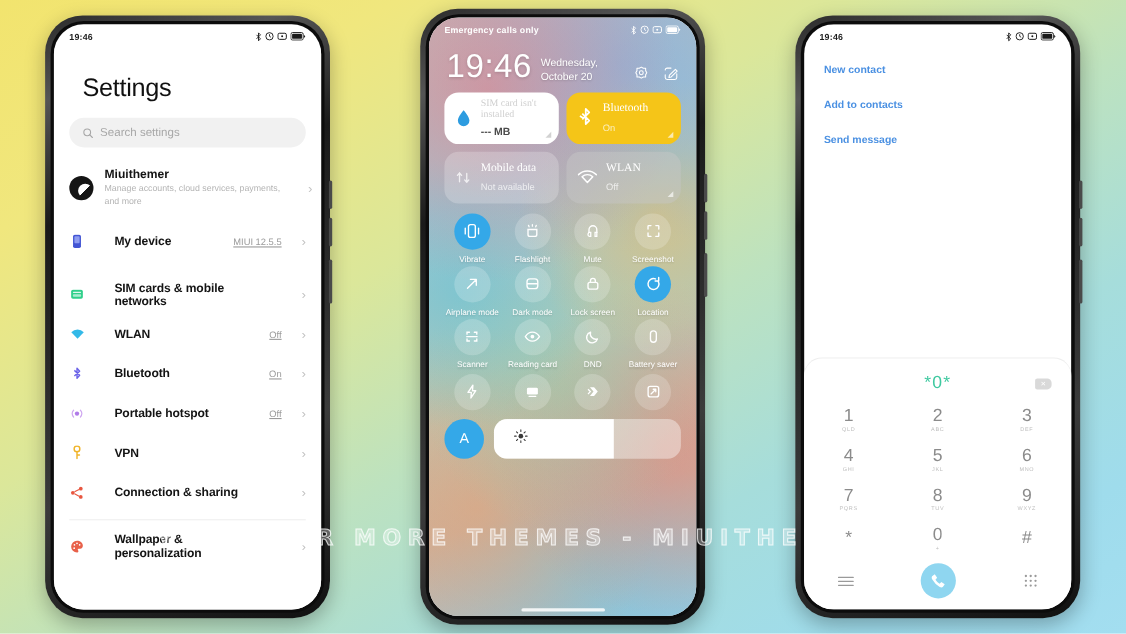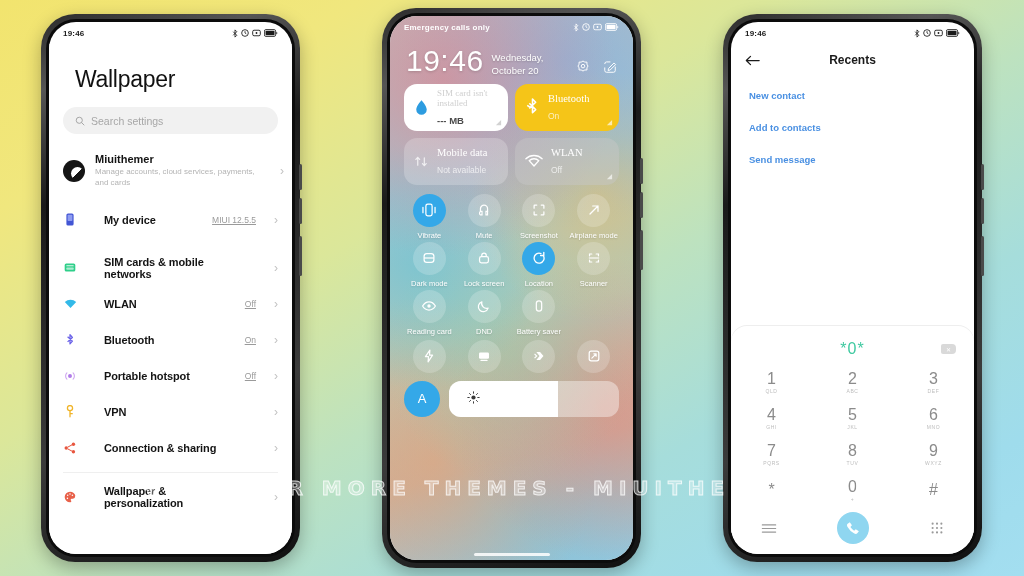--- a/index.html
+++ b/index.html
@@ -204,35 +204,35 @@
             </svg>
           <svg width="14" height="8" viewBox="0 0 20 11">
               <rect x=".6" y=".6" width="16" height="9.8" rx="2.2" fill="none" stroke="#1b1b1b" stroke-width="1.2"></rect>
               <rect x="2.2" y="2.2" width="12.8" height="6.6" rx="1.2" fill="#1b1b1b"></rect>
               <path d="M17.6 3.6v4l1.8-2z" fill="#1b1b1b"></path>
             </svg>
         </span>
       </div>
 
       <div class="settings-body">
-        <div class="settings-title">Wallpaper</div>
+        <div class="settings-title">Settings</div>
 
         <div class="search-box">
           <svg width="10" height="10" viewBox="0 0 14 14">
               <circle cx="6" cy="6" r="4.3" fill="none" stroke="#a7a7a7" stroke-width="1.4"></circle>
               <path d="M9.3 9.3L12.6 12.6" stroke="#a7a7a7" stroke-width="1.4" stroke-linecap="round"></path>
             </svg>
           <span class="ph">Search settings</span>
         </div>
 
         <div class="acct-row">
           <div class="avatar"></div>
           <div class="acct-text">
             <div class="acct-name">Miuithemer</div>
-            <div class="acct-sub">Manage accounts, cloud services, payments, and cards</div>
+            <div class="acct-sub">Manage accounts, cloud services, payments, and more</div>
           </div>
           <span class="chev">›</span>
         </div>
 
         <div class="set-row">
           <span class="set-ico">
             <svg width="8" height="13" viewBox="0 0 10 16">
                 <rect x=".5" y=".5" width="9" height="15" rx="2" fill="#4255d4"></rect>
                 <rect x="2" y="2" width="6" height="8" rx="1" fill="#8e9cf0"></rect>
               </svg>
@@ -444,20 +444,29 @@
                 <svg width="16" height="16" viewBox="0 0 18 18">
                   <rect x="5.5" y="2.5" width="7" height="13" rx="2" fill="none" stroke="#fff" stroke-width="1.4"></rect>
                   <path d="M2.2 6v6M15.8 6v6" stroke="#fff" stroke-width="1.4" stroke-linecap="round"></path>
                 </svg>
               </span>
             <span class="lbl">Vibrate</span>
           </div>
           <div class="tog">
             <span class="circ">
                 <svg width="16" height="16" viewBox="0 0 18 18">
+                  <path d="M4.5 7.5h9v5a2 2 0 0 1-2 2h-5a2 2 0 0 1-2-2z" fill="none" stroke="#fff" stroke-width="1.4"></path>
+                  <path d="M5 3.2l.6 1.5M9 2.5v1.6M13 3.2l-.6 1.5" stroke="#fff" stroke-width="1.3" stroke-linecap="round"></path>
+                </svg>
+              </span>
+            <span class="lbl">Flashlight</span>
+          </div>
+          <div class="tog">
+            <span class="circ">
+                <svg width="16" height="16" viewBox="0 0 18 18">
                   <path d="M5 11V7.6a4 4 0 0 1 8 0V11" fill="none" stroke="#fff" stroke-width="1.4"></path>
                   <path d="M5 10.5h1.8v4H5.6A1.6 1.6 0 0 1 4 12.9v-.8zM13 10.5h-1.8v4H13z" fill="none" stroke="#fff" stroke-width="1.3"></path>
                 </svg>
               </span>
             <span class="lbl">Mute</span>
           </div>
           <div class="tog">
             <span class="circ">
                 <svg width="16" height="16" viewBox="0 0 18 18">
                   <path d="M6.5 3.5H4.2A.7.7 0 0 0 3.5 4.2V7M11.5 3.5h2.3a.7.7 0 0 1 .7.7V7M6.5 14.5H4.2a.7.7 0 0 1-.7-.7V11M11.5 14.5h2.3a.7.7 0 0 0 .7-.7V11" fill="none" stroke="#fff" stroke-width="1.4" stroke-linecap="round"></path>
@@ -622,26 +631,20 @@
                 <circle cx="6.5" cy="5.5" r="1.3" fill="#1b1b1b"></circle>
               </svg>
             <svg width="14" height="8" viewBox="0 0 20 11">
                 <rect x=".6" y=".6" width="16" height="9.8" rx="2.2" fill="none" stroke="#1b1b1b" stroke-width="1.2"></rect>
                 <rect x="2.2" y="2.2" width="12.8" height="6.6" rx="1.2" fill="#1b1b1b"></rect>
                 <path d="M17.6 3.6v4l1.8-2z" fill="#1b1b1b"></path>
               </svg>
           </span>
         </div>
 
-        <div class="dial-hd">
-          <svg width="15" height="13" viewBox="0 0 18 14">
-              <path d="M17 7H1.6M6.6 2L1.6 7l5 5" fill="none" stroke="#1b1b1b" stroke-width="1.5" stroke-linecap="round" stroke-linejoin="round"></path>
-            </svg>
-          <span class="dial-title">Recents</span>
-        </div>
 
         <div class="dial-links">
           <div class="dial-link">New contact</div>
           <div class="dial-link">Add to contacts</div>
           <div class="dial-link">Send message</div>
         </div>
 
         <div class="keypad">
           <div class="num-display">
             <span class="num">*0*</span>

